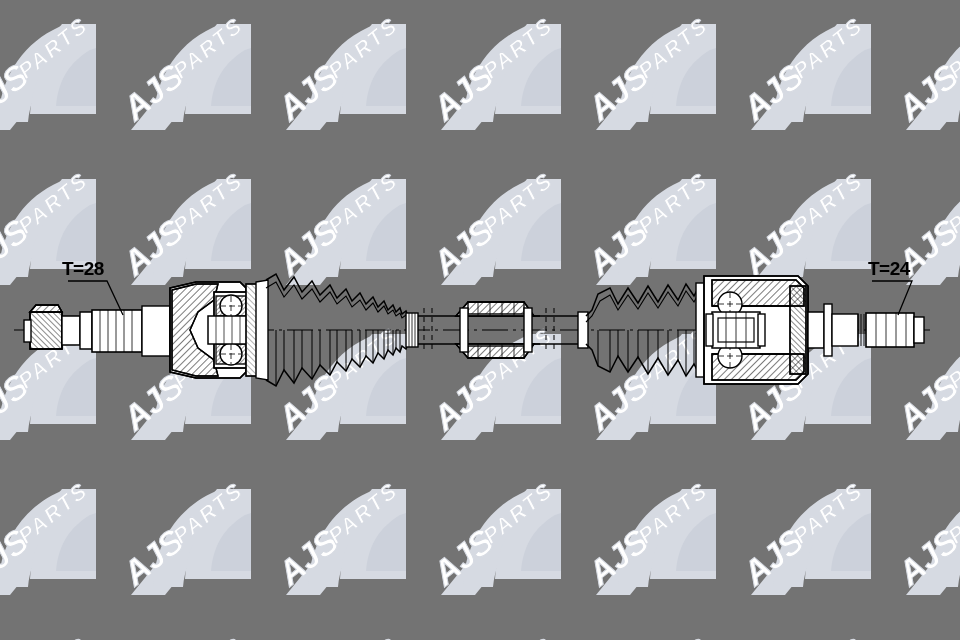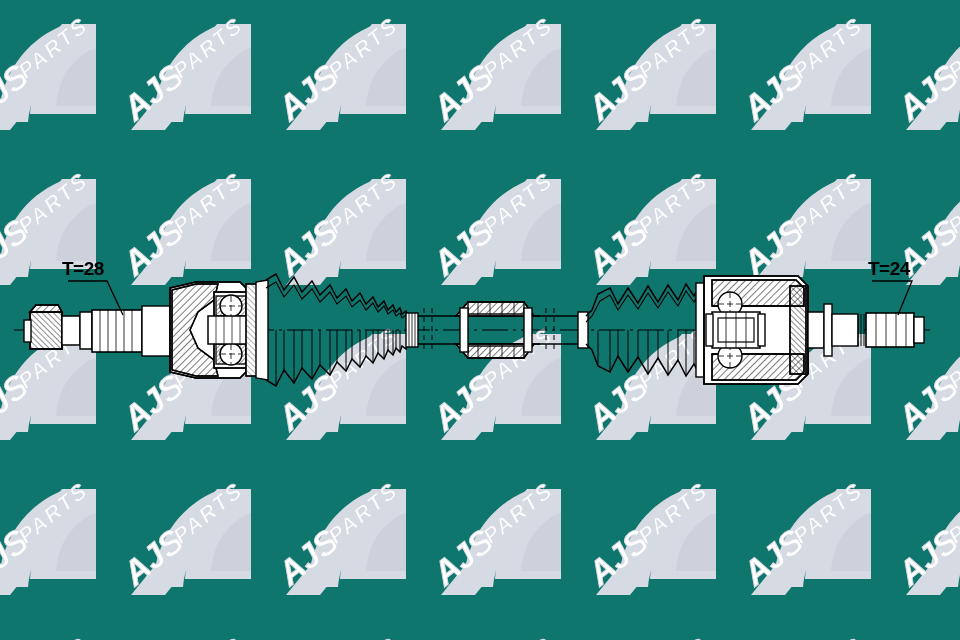--- a/index.html
+++ b/index.html
@@ -1,17 +1,17 @@
 <!DOCTYPE html>
 <html><head>
 <meta charset="utf-8">
 <style>
   html,body{margin:0;padding:0;background:#ffffff;}
   body{width:960px;height:640px;overflow:hidden;font-family:"Liberation Sans",sans-serif;}
-  #stage{position:relative;width:960px;height:640px;background:#0f766e;overflow:hidden;}
+  #stage{position:relative;width:960px;height:640px;background:#737373;overflow:hidden;}
   #wm-layer{position:absolute;left:0;top:0;width:960px;height:640px;pointer-events:none;}
   #drawing-layer{position:absolute;left:0;top:0;width:960px;height:640px;}
   .lbl{position:absolute;font-family:"Liberation Sans",sans-serif;font-weight:bold;
        font-size:19px;color:#000;letter-spacing:-0.5px;white-space:nowrap;}
   #label-left{left:62px;top:258px;}
   #label-right{left:868px;top:258px;}
 </style>
 </head>
 <body>
 

